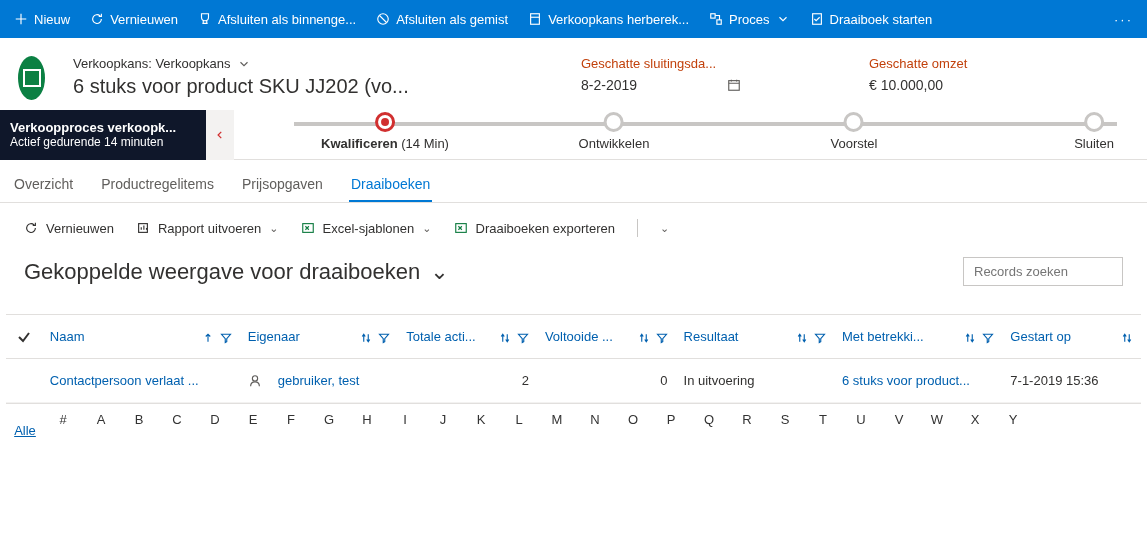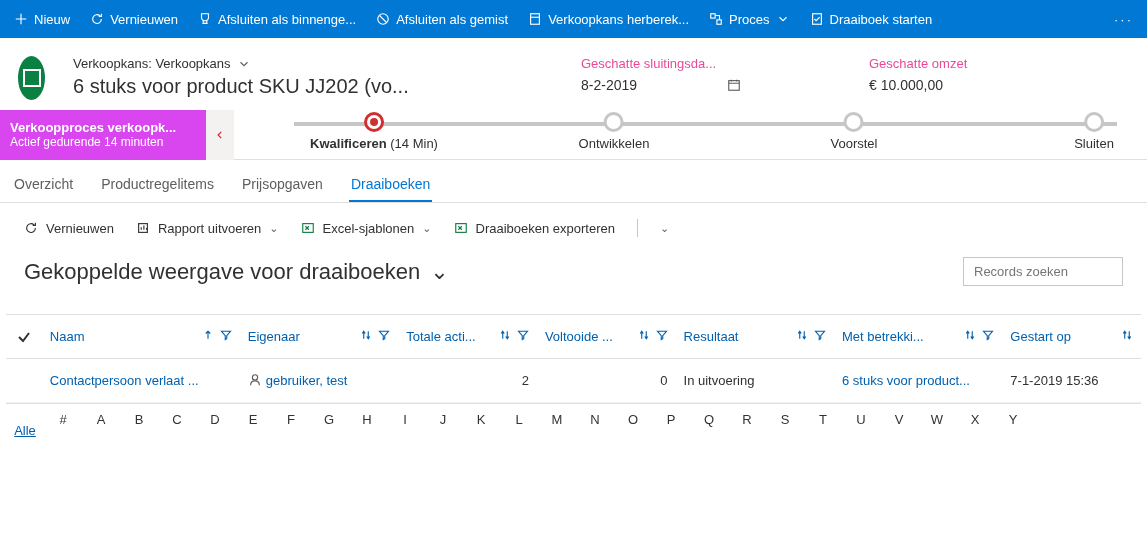--- a/index.html
+++ b/index.html
@@ -10,26 +10,26 @@
   .ico { width: 14px; height: 14px; display: inline-flex; align-items: center; justify-content: center; }
   .ico svg { width: 14px; height: 14px; fill: none; stroke: currentColor; stroke-width: 1.3; }
 
   .hdr { display: flex; align-items: flex-start; padding: 18px 18px 10px 18px; gap: 28px; }
   .tile { width: 44px; height: 44px; background: #0b8043; border-radius: 50%; display:flex;align-items:center;justify-content:center; }
   .tile-inner { width:18px;height:18px;border:2px solid #fff; }
   .titleblk { flex: 0 0 420px; }
   .entline { color:#323130; font-size:13px; display:flex;align-items:center;gap:6px; }
   .recname { font-size: 20px; color:#323130; margin-top:4px; }
   .hdr-field { flex: 0 0 260px; }
-  .hdr-field .lab { color:#ec4899; font-size:13px; }
+  .hdr-field .lab { color:#c2410c; font-size:13px; }
   .hdr-field .val { color:#323130; font-size:14px; margin-top:6px; display:flex; align-items:center; gap:10px;}
   .calico { color:#605e5c; }
 
   .bpf-row { display:flex; align-items:center; height:50px; border-bottom:1px solid #e1dfdd;}
-  .bpf-badge { background:#d946ef; color:#fff; width:206px; height:50px; padding:6px 10px; font-size:12px; display:flex;flex-direction:column;justify-content:center;}
+  .bpf-badge { background:#0f172a; color:#fff; width:206px; height:50px; padding:6px 10px; font-size:12px; display:flex;flex-direction:column;justify-content:center;}
   .bpf-badge .l1{font-weight:600;font-size:13px;}
   .bpf-col { width:28px;height:50px;background:#f3f2f1;display:flex;align-items:center;justify-content:center;color:#d12f2f;}
   .bpf-track { flex:1; position:relative; height:50px; }
   .bpf-line { position:absolute; top:12px; left:60px; right:30px; height:4px; background:#c8c6c4; }
   .bpf-stage { position:absolute; top:2px; text-align:center; transform:translateX(-50%); }
   .bpf-stage .dot { width:20px;height:20px;border:3px solid #c8c6c4;background:#fff;border-radius:50%;margin:0 auto 4px; }
   .bpf-stage.active .dot { border-color:#d12f2f; }
   .bpf-stage.active .dot::after{content:"";display:block;width:8px;height:8px;background:#d12f2f;border-radius:50%;margin:3px auto;}
   .bpf-stage .sl { font-size:13px; color:#323130; white-space:nowrap;}
   .bpf-stage .sl b{font-weight:600;}
@@ -44,21 +44,21 @@
   .subcmd .chev{font-size:11px;color:#605e5c;}
   .vbar{width:1px;height:18px;background:#c8c6c4;}
 
   .viewrow { display:flex;align-items:center;justify-content:space-between;padding:14px 24px 10px; }
   .viewname { font-size:22px; color:#323130; display:flex;align-items:center;gap:10px;}
   .search { border:1px solid #c8c6c4; padding:6px 10px; width:160px; font-size:13px; color:#605e5c;}
 
   .grid { margin:18px 6px 0; border-top:1px solid #e1dfdd;border-bottom:1px solid #e1dfdd;}
   .ghead, .grow { display:flex; align-items:center; height:44px; }
   .ghead { border-bottom:1px solid #e1dfdd; color:#0060af; }
-  .gcell { padding:0 8px; display:flex; align-items:flex-start; gap:4px; overflow:hidden;}
+  .gcell { padding:0 8px; display:flex; align-items:flex-end; gap:16px; overflow:hidden;}
   .chk{width:36px;justify-content:center;color:#323130;}
   .c-naam{width:200px;} .c-eig{width:160px;} .c-tot{width:140px;justify-content:flex-end;}
   .c-volt{width:140px;justify-content:flex-end;} .c-res{width:160px;} .c-betr{width:170px;} .c-start{width:140px;}
   .sortset{display:flex;gap:6px;color:#0060af;align-items:center;margin-left:auto;}
   .sortset svg{width:12px;height:12px;}
   .grow { border-bottom:1px solid #f3f2f1; color:#323130;}
   .grow .link{color:#0060af;cursor:pointer;}
   .grow .c-tot,.grow .c-volt{color:#323130;}
 
   .alpha { display:flex; gap:0; padding:8px 6px 0; color:#333; }
@@ -178,21 +178,21 @@
     <span class="l1">Verkoopproces verkoopk...</span>
     <span>Actief gedurende 14 minuten</span>
   </div>
   <div class="bpf-col">
       <svg width="10" height="10" viewBox="0 0 16 16" stroke="#d12f2f" fill="none" stroke-width="2">
         <path d="M10 3 5 8l5 5"></path>
       </svg>
     </div>
   <div class="bpf-track">
     <div class="bpf-line"></div>
-    <div class="bpf-stage active" style="left:140px">
+    <div class="bpf-stage active" style="left:151px">
         <div class="dot"></div>
         <div class="sl"><b>Kwalificeren</b> <span class="dur">(14 Min)</span></div>
       </div>
     <div class="bpf-stage" style="left:380px">
         <div class="dot"></div>
         <div class="sl">Ontwikkelen</div>
       </div>
     <div class="bpf-stage" style="left:620px">
         <div class="dot"></div>
         <div class="sl">Voorstel</div>

